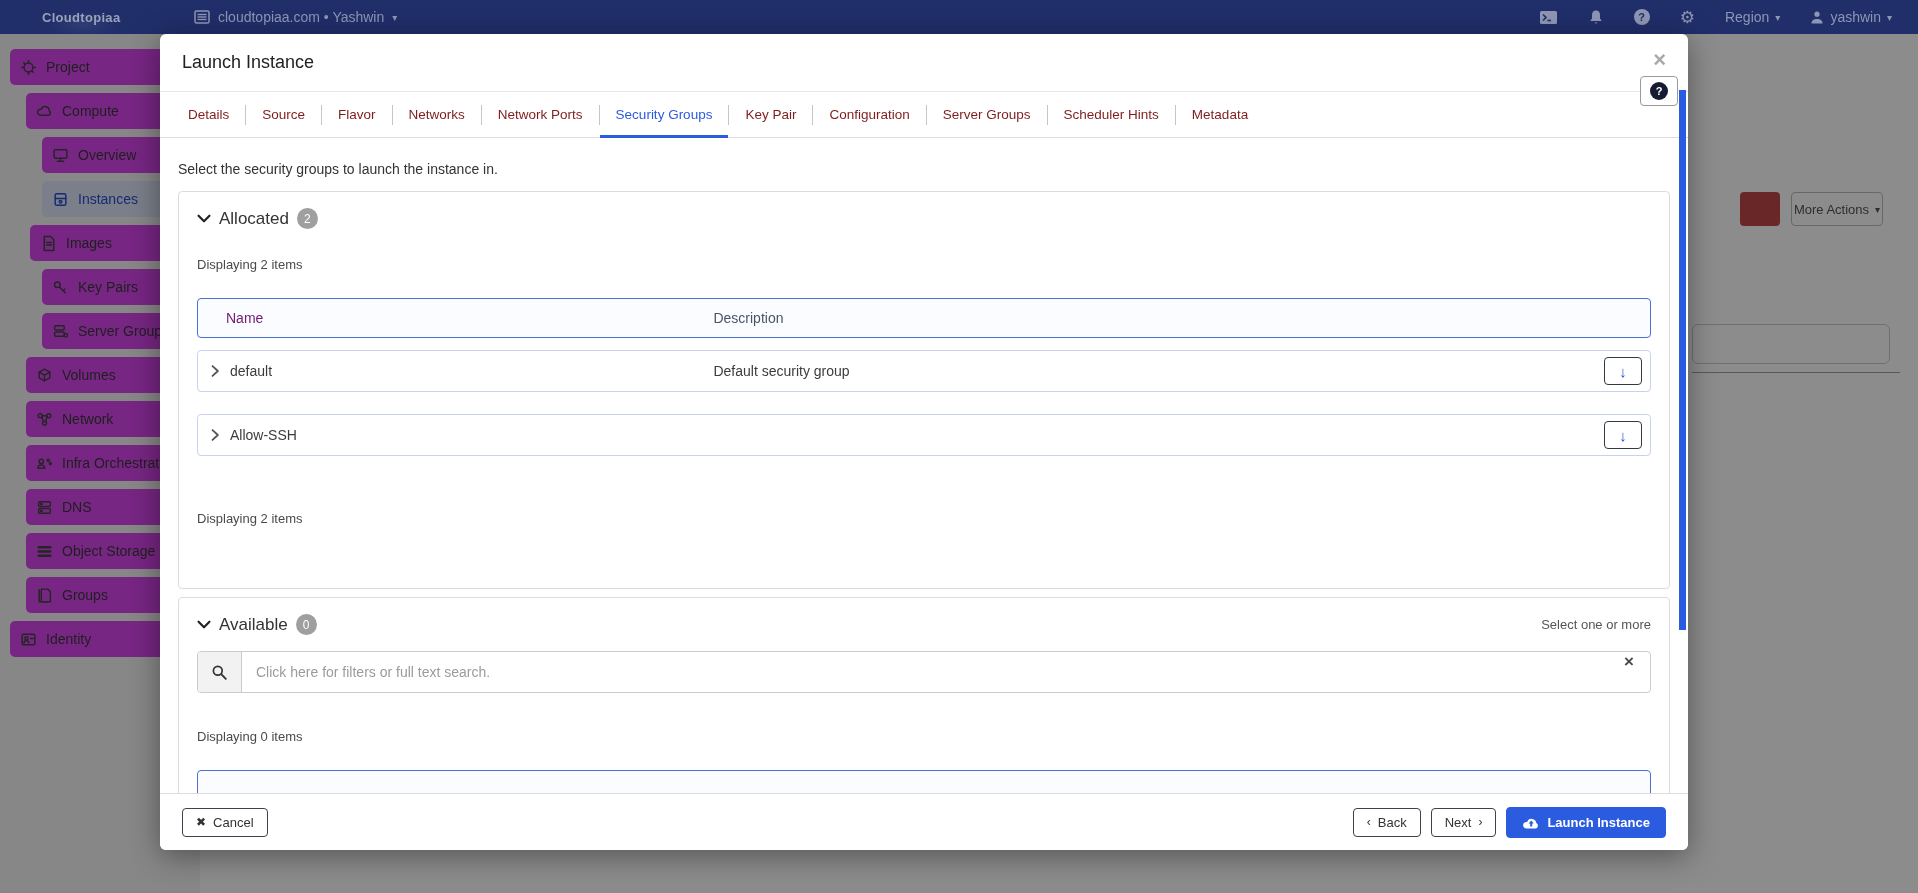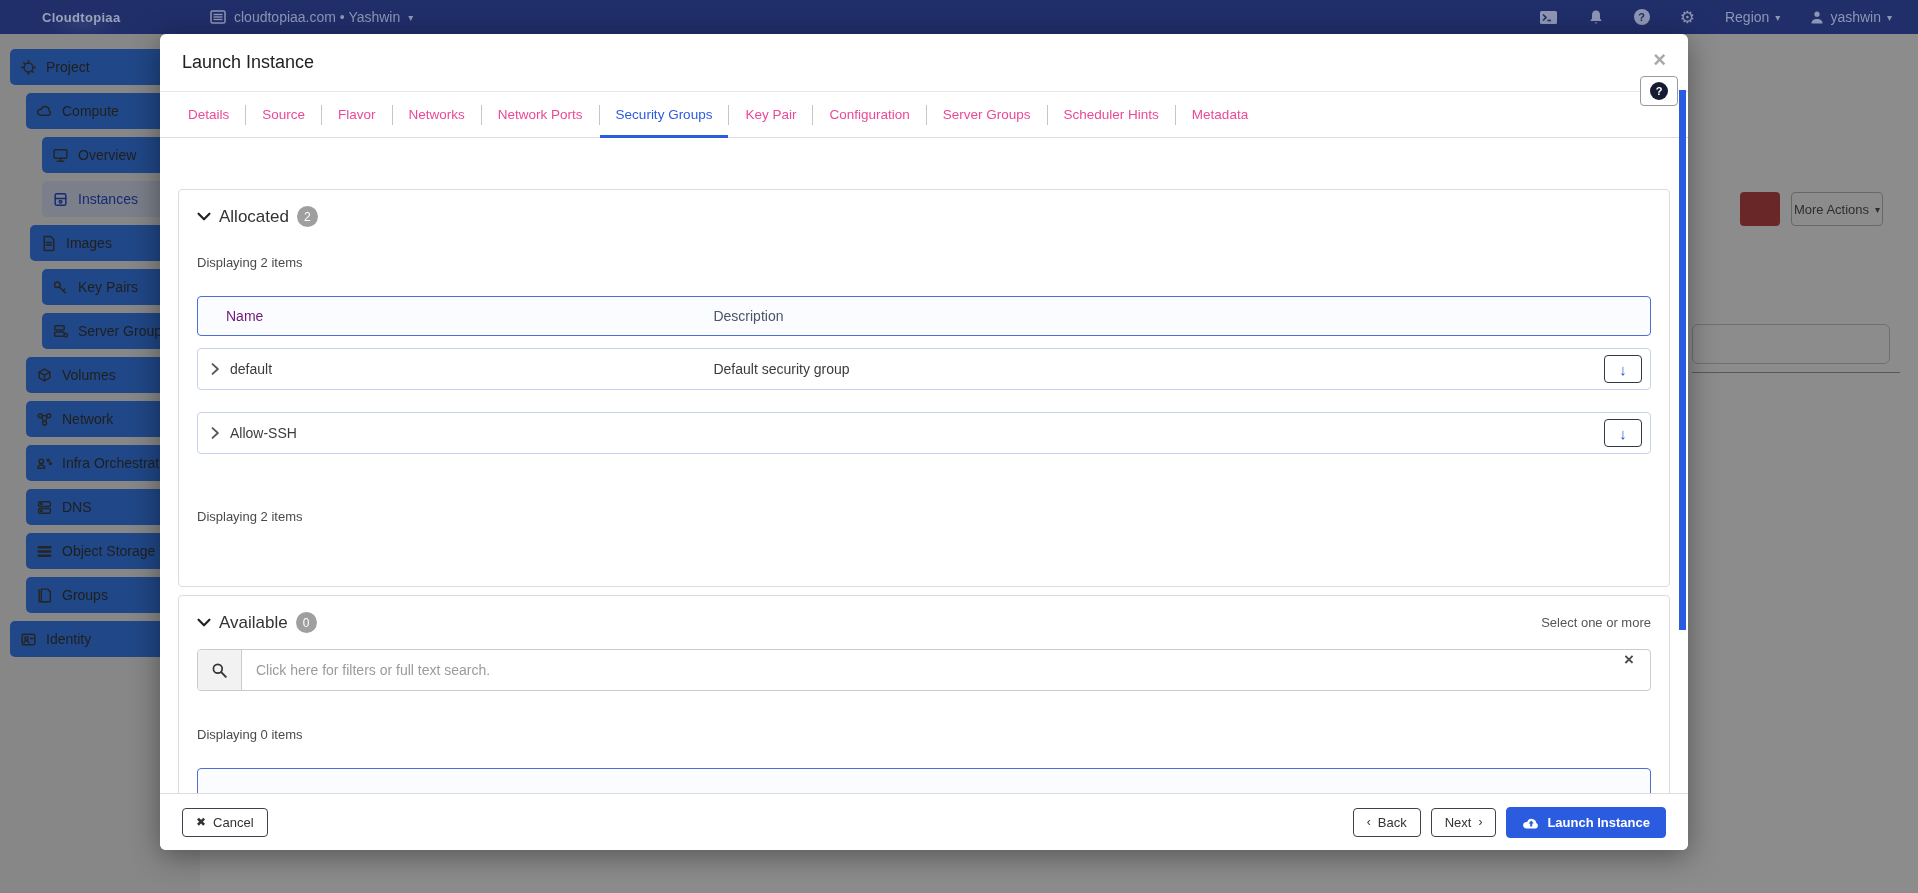--- a/index.html
+++ b/index.html
@@ -6,34 +6,34 @@
   html,body { width:1918px; height:893px; overflow:hidden;
     font-family:"Liberation Sans", sans-serif; background:#fff; }
 
   
   .navbar { position:fixed; top:0; left:0; right:0; height:34px; background:#202e6a;
     display:flex; align-items:center; z-index:10; color:#8e96b4;gap:28px; }
   .logo-wrap { width:150px; padding-left:42px; position:relative; }
   .logo-cloud { position:absolute; left:48px; top:2px; width:70px; height:28px;
     background:radial-gradient(ellipse at center, rgba(255,255,255,0.07), transparent 70%); border-radius:50%; }
   .logo-text { font-size:13px; font-weight:bold; color:#9aa1b8; letter-spacing:.3px; position:relative; }
-  .ctx-switcher { display:flex; align-items:center; gap:8px; margin-left:32px; font-size:14px; color:#8e96b4; cursor:pointer; }
+  .ctx-switcher { display:flex; align-items:center; gap:8px; margin-left:16px; font-size:14px; color:#8e96b4; cursor:pointer; }
   .nav-right { margin-left:auto; display:flex; align-items:center; gap:30px; padding-right:26px; }
   .nav-ico { display:inline-flex; align-items:center; justify-content:center; cursor:pointer; }
   .nav-help-circle { width:16px; height:16px; border-radius:50%; background:#8e96b4; color:#202e6a;
     font-size:11px; font-weight:bold; display:flex; align-items:center; justify-content:center; }
   .nav-gear { font-size:17px; color:#8e96b4; line-height:1; }
   .nav-drop { display:flex; align-items:center; gap:6px; font-size:14px; cursor:pointer; }
   .caret { font-size:10px; }
 
   
   .bg-stage { position:fixed; left:0; top:34px; right:0; bottom:0; background:#fff; z-index:20; }
   .bg-sidebar { position:absolute; left:0; top:0; width:200px; height:100%; background:#f6f6f6; }
   .s-item { position:absolute; height:36px; display:flex; align-items:center; gap:9px;
-    background:#3b82f6; border-radius:5px; padding:0 10px; overflow:hidden; white-space:nowrap; cursor:pointer; }
+    background:#d946ef; border-radius:5px; padding:0 10px; overflow:hidden; white-space:nowrap; cursor:pointer; }
   .s-item.active { background:#dfe7fb; }
   .s-item.active .s-label { color:#2b4fd0; }
   .s-label { font-size:14px; color:#3a3a3a; }
   .s-ico { display:inline-flex; flex:0 0 auto; }
   .s-ico svg { stroke:#444; fill:none; stroke-width:1.4; stroke-linecap:round; stroke-linejoin:round; }
   .s-item.active .s-ico svg { stroke:#2b4fd0; }
 
   .bg-frag { position:absolute; background:#fff; }
   .frag-red { left:1740px; top:158px; width:40px; height:34px; background:#bf4a47; border-radius:4px; }
   .frag-moreactions { left:1791px; top:158px; width:92px; height:34px; border:1px solid #bdbdbd; border-radius:4px;
@@ -47,36 +47,36 @@
   .overlay { position:fixed; left:0; top:34px; right:0; bottom:0; background:rgba(0,0,0,0.45); z-index:40; }
 
   
   .modal { position:fixed; left:160px; top:34px; width:1528px; height:816px; background:#fff;
     border-radius:6px; z-index:60; box-shadow:0 6px 30px rgba(0,0,0,0.4); }
   .modal-header { height:58px; display:flex; align-items:center; padding:0 22px; border-bottom:1px solid #e7e7e7; }
   .modal-title { font-size:18px; color:#222; font-weight:500; }
   .modal-close { margin-left:auto; font-size:22px; font-weight:bold; color:#a9a9a9; cursor:pointer; line-height:1; margin-top:-6px; }
 
   .tabs { height:46px; display:flex; align-items:stretch; padding:0 12px; border-bottom:1px solid #dcdcdc; }
-  .tab { display:flex; align-items:center; padding:0 16px; font-size:13.5px; color:#ec4899; cursor:pointer; position:relative; }
+  .tab { display:flex; align-items:center; padding:0 16px; font-size:13.5px; color:#7f1d1d; cursor:pointer; position:relative; }
   .tab.active { color:#2b5ce0; }
   .tab.active::after { content:""; position:absolute; left:0; right:0; bottom:-1px; height:3px; background:#2b5ce0; }
   .tab-sep { width:1px; height:20px; background:#c6c6c6; align-self:center; }
 
   .help-btn { position:absolute; top:42px; right:10px; width:38px; height:30px; border:1px solid #9a9a9a;
     border-radius:4px; background:#fff; display:flex; align-items:center; justify-content:center; cursor:pointer; z-index:5; }
   .help-circle { width:18px; height:18px; border-radius:50%; background:#141b33; color:#fff; font-size:11px;
     font-weight:bold; display:flex; align-items:center; justify-content:center; }
 
   .modal-scrollthumb { position:absolute; right:2px; top:56px; width:7px; height:540px; background:#2b5ce0; z-index:6; }
 
   .scroll-area { position:absolute; left:0; top:105px; width:100%; height:654px; overflow:hidden; padding:22px 18px 0; }
   .instruction { font-size:14px; color:#333; }
 
-  .panel { border:1px solid #dcdcdc; border-radius:4px; padding:16px 18px 0; margin-top:28px; background:#fff; }
+  .panel { border:1px solid #dcdcdc; border-radius:4px; padding:16px 18px 0; margin-top:14px; background:#fff; }
   .section-head { display:flex; align-items:center; }
   .section-head .left { display:flex; align-items:center; gap:8px; }
   .section-title { font-size:17px; color:#333; }
   .count-badge { width:21px; height:21px; border-radius:50%; background:#9f9f9f; color:#fff; font-size:12px;
     display:flex; align-items:center; justify-content:center; }
   .section-hint { margin-left:auto; font-size:13px; color:#555; }
   .displaying { font-size:13px; color:#4a4a4a; }
 
   .thead-row { position:relative; height:40px; border:1.5px solid #4b6fd2; border-radius:4px; background:#fbfcff;
     display:flex; align-items:center; }
@@ -378,20 +378,21 @@
     <span class="tab-sep"></span>
     <div class="tab">Metadata</div>
   </div>
 
   <div class="help-btn">
     <span class="help-circle">?</span>
   </div>
   <div class="modal-scrollthumb"></div>
 
   <div class="scroll-area">
+    <div class="instruction">Select the security groups to launch the instance in.</div>
 
     <div class="panel allocated-panel">
       <div class="section-head">
         <div class="left">
           <span class="chev-svg">
             <svg width="14" height="13" viewBox="0 0 18 16">
                 <polyline points="2,4.5 9,11.5 16,4.5" fill="none" stroke="#222" stroke-width="2.8" stroke-linecap="round" stroke-linejoin="round"></polyline>
               </svg>
           </span>
           <span class="section-title">Allocated</span>

